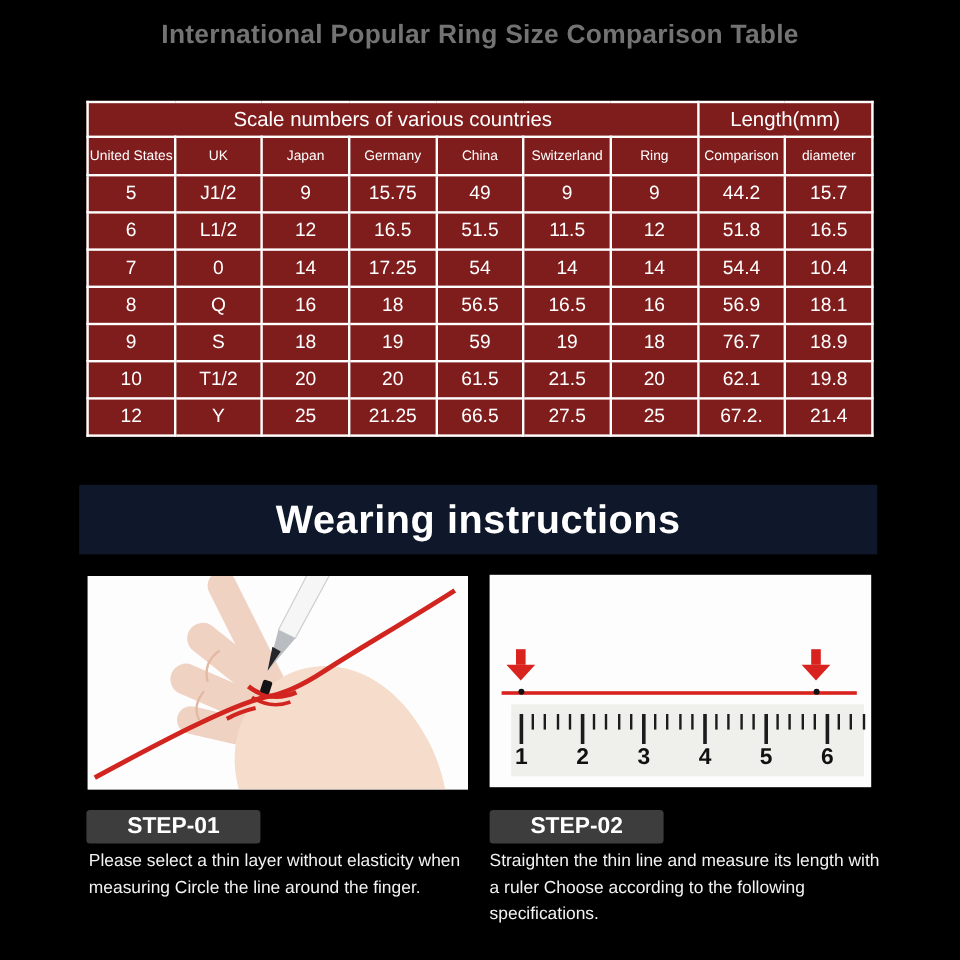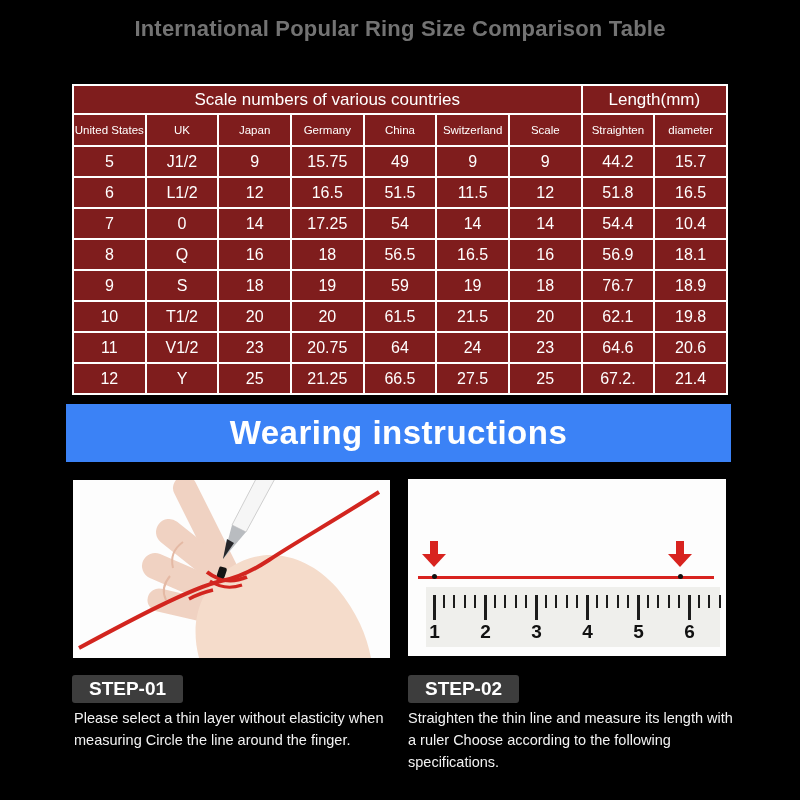--- a/index.html
+++ b/index.html
@@ -19,21 +19,21 @@
   .size-table th,.size-table td{
     border:2px solid #fff;color:#fff;text-align:center;vertical-align:middle;
     padding:0;overflow:hidden;white-space:nowrap;
   }
   .group-th{height:27px;font-size:17px;font-weight:normal;}
   .col-th{height:30px;font-size:11.5px;font-weight:normal;}
   .size-table td{height:29px;font-size:16px;}
   
   .banner{
     position:absolute;left:66px;top:404px;width:665px;height:58px;
-    background:#3b82f6;display:flex;align-items:center;justify-content:center;
+    background:#0f172a;display:flex;align-items:center;justify-content:center;
   }
   .banner span{font-size:33px;font-weight:bold;color:#fff;letter-spacing:.5px;}
   
   .panel{position:absolute;background:#fdfdfd;overflow:hidden;}
   .panel-left{left:73px;top:480px;width:317px;height:178px;}
   .panel-right{left:408px;top:479px;width:318px;height:177px;}
   .panel svg{display:block;}
   
   .red-line{position:absolute;left:10px;top:97px;width:296px;height:3px;background:#d8231f;}
   .r-dot{position:absolute;top:95px;width:5px;height:5px;border-radius:50%;background:#111;}
@@ -42,21 +42,21 @@
   .dn-arrow .head{width:0;height:0;border-left:12px solid transparent;border-right:12px solid transparent;border-top:13px solid #d8231f;}
   .ruler-body{position:absolute;left:18px;top:108px;width:294px;height:60px;background:#efefec;}
   .tick{position:absolute;top:8px;background:#1c1c1c;}
   .tick.major{width:3px;height:25px;}
   .tick.minor{width:2px;height:13px;}
   .ruler-num{position:absolute;top:34px;width:20px;margin-left:-10px;text-align:center;
     font-size:19px;font-weight:bold;color:#111;}
   
   .badge{
     position:absolute;top:675px;background:#3d3d3d;color:#fff;border-radius:3px;
-    font-size:19px;font-weight:bold;padding:3px 17px;line-height:22px;
+    font-size:19px;font-weight:bold;padding:3px 34px;line-height:22px;
   }
   .badge-1{left:72px;}
   .badge-2{left:408px;}
   .desc{
     position:absolute;top:708px;margin:0;font-size:14.5px;line-height:1.5;color:#f2f2f2;
   }
   .desc-1{left:74px;width:328px;}
   .desc-2{left:408px;width:332px;}
 </style>
 </head>
@@ -72,22 +72,22 @@
           <th colspan="7" class="group-th">Scale numbers of various countries</th>
           <th colspan="2" class="group-th">Length(mm)</th>
         </tr>
       <tr id="column-header-row">
           <th class="col-th">United States</th>
           <th class="col-th">UK</th>
           <th class="col-th">Japan</th>
           <th class="col-th">Germany</th>
           <th class="col-th">China</th>
           <th class="col-th">Switzerland</th>
-          <th class="col-th">Scale</th>
-          <th class="col-th">Straighten</th>
+          <th class="col-th">Ring</th>
+          <th class="col-th">Comparison</th>
           <th class="col-th">diameter</th>
         </tr>
     </thead>
     <tbody id="table-body">
         <tr>
           <td>5</td>
           <td>J1/2</td>
           <td>9</td>
           <td>15.75</td>
           <td>49</td>
@@ -143,31 +143,20 @@
         <tr>
           <td>10</td>
           <td>T1/2</td>
           <td>20</td>
           <td>20</td>
           <td>61.5</td>
           <td>21.5</td>
           <td>20</td>
           <td>62.1</td>
           <td>19.8</td>
-        </tr>
-        <tr>
-          <td>11</td>
-          <td>V1/2</td>
-          <td>23</td>
-          <td>20.75</td>
-          <td>64</td>
-          <td>24</td>
-          <td>23</td>
-          <td>64.6</td>
-          <td>20.6</td>
         </tr>
         <tr>
           <td>12</td>
           <td>Y</td>
           <td>25</td>
           <td>21.25</td>
           <td>66.5</td>
           <td>27.5</td>
           <td>25</td>
           <td>67.2.</td>

